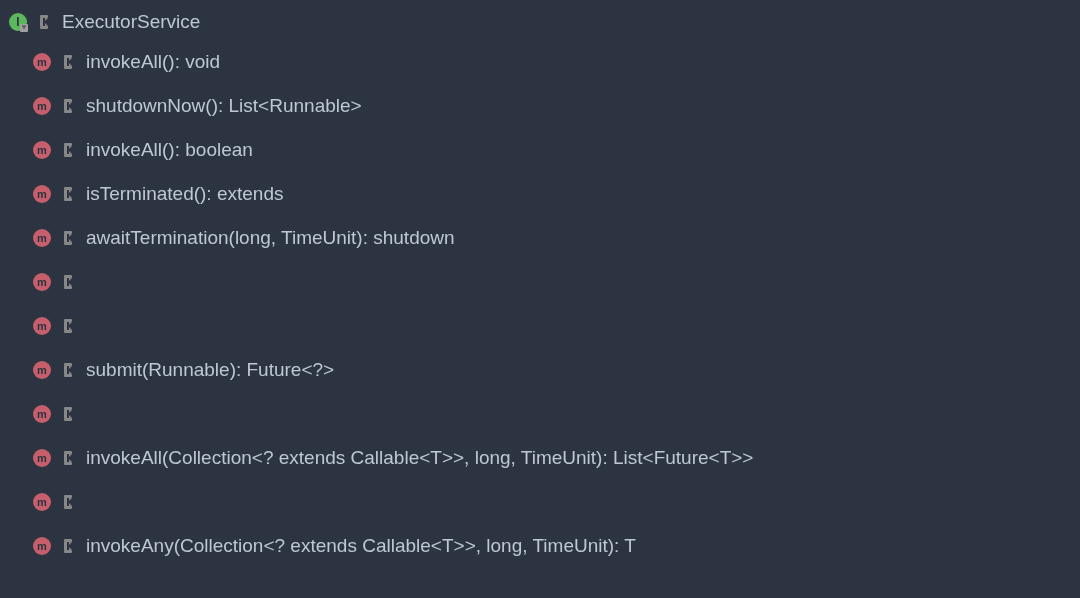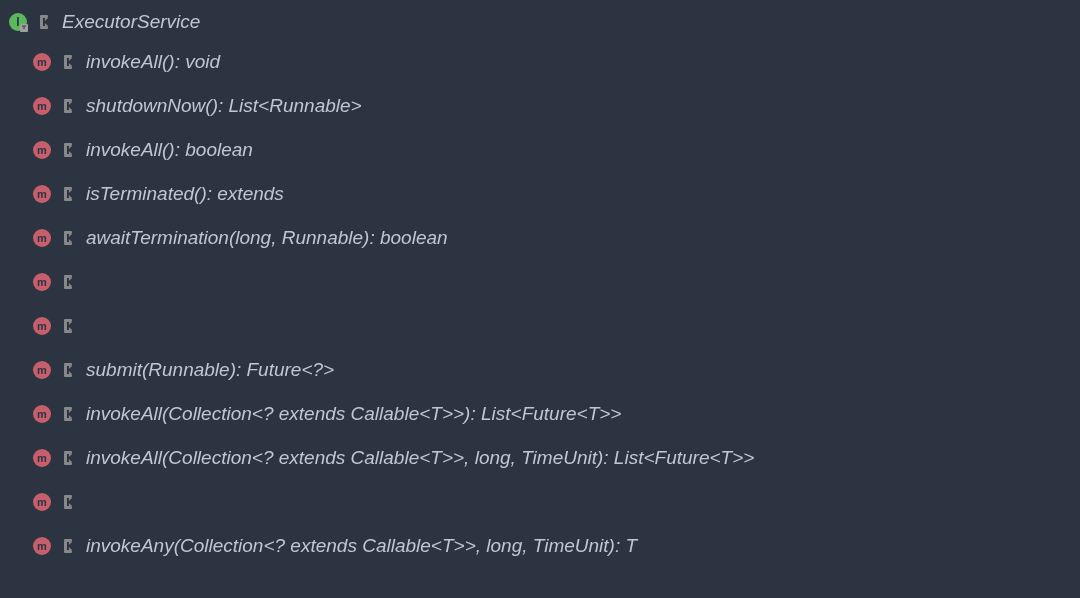--- a/index.html
+++ b/index.html
@@ -45,21 +45,20 @@
       width: 16px;
       height: 16px;
       flex-shrink: 0;
       margin-right: 10px;
       display: flex;
       align-items: center;
       justify-content: center;
     }
     .label {
       white-space: nowrap;
-      font-style: italic;
     }
   </style>
 </head>
 <body>
 
 <div class="tree-row header">
   <span class="interface-icon">
     <svg width="20" height="20" viewBox="0 0 20 20">
       <circle cx="10" cy="10" r="9" fill="#5cb85c"></circle>
       <text x="10" y="14" text-anchor="middle" font-size="12" font-weight="bold" fill="#2b3440" font-family="sans-serif">I</text>
@@ -152,21 +151,21 @@
         </svg></span>
       <span class="abstract-icon">
         <svg width="14" height="14" viewBox="0 0 14 14">
           <rect x="3" y="0" width="8" height="3" rx="1" fill="#888"></rect>
           <rect x="3" y="11" width="8" height="3" rx="1" fill="#888"></rect>
           <rect x="3" y="3" width="3" height="8" fill="#888"></rect>
           <path d="M 8 3 L 8 6 L 11 3 Z" fill="#888"></path>
           <path d="M 8 11 L 8 8 L 11 11 Z" fill="#888"></path>
         </svg>
       </span>
-      <span class="label">awaitTermination(long, Runnable): boolean</span>
+      <span class="label">awaitTermination(long, TimeUnit): shutdown</span>
     </div>
     <div class="tree-row member">
       <span class="method-icon"><svg width="20" height="20" viewBox="0 0 20 20">
           <circle cx="10" cy="10" r="9" fill="#c75e6b"></circle>
           <text x="10" y="14" text-anchor="middle" font-size="11" font-weight="bold" fill="#2b3440" font-family="sans-serif">m</text>
         </svg></span>
       <span class="abstract-icon">
         <svg width="14" height="14" viewBox="0 0 14 14">
           <rect x="3" y="0" width="8" height="3" rx="1" fill="#888"></rect>
           <rect x="3" y="11" width="8" height="3" rx="1" fill="#888"></rect>
@@ -214,21 +213,20 @@
         </svg></span>
       <span class="abstract-icon">
         <svg width="14" height="14" viewBox="0 0 14 14">
           <rect x="3" y="0" width="8" height="3" rx="1" fill="#888"></rect>
           <rect x="3" y="11" width="8" height="3" rx="1" fill="#888"></rect>
           <rect x="3" y="3" width="3" height="8" fill="#888"></rect>
           <path d="M 8 3 L 8 6 L 11 3 Z" fill="#888"></path>
           <path d="M 8 11 L 8 8 L 11 11 Z" fill="#888"></path>
         </svg>
       </span>
-      <span class="label">invokeAll(Collection&lt;? extends Callable&lt;T&gt;&gt;): List&lt;Future&lt;T&gt;&gt;</span>
     </div>
     <div class="tree-row member">
       <span class="method-icon"><svg width="20" height="20" viewBox="0 0 20 20">
           <circle cx="10" cy="10" r="9" fill="#c75e6b"></circle>
           <text x="10" y="14" text-anchor="middle" font-size="11" font-weight="bold" fill="#2b3440" font-family="sans-serif">m</text>
         </svg></span>
       <span class="abstract-icon">
         <svg width="14" height="14" viewBox="0 0 14 14">
           <rect x="3" y="0" width="8" height="3" rx="1" fill="#888"></rect>
           <rect x="3" y="11" width="8" height="3" rx="1" fill="#888"></rect>

